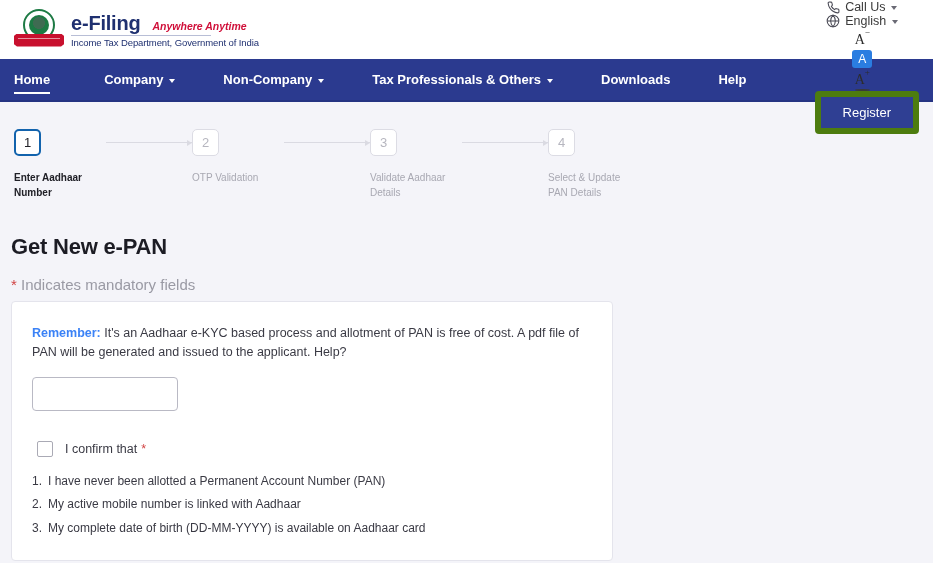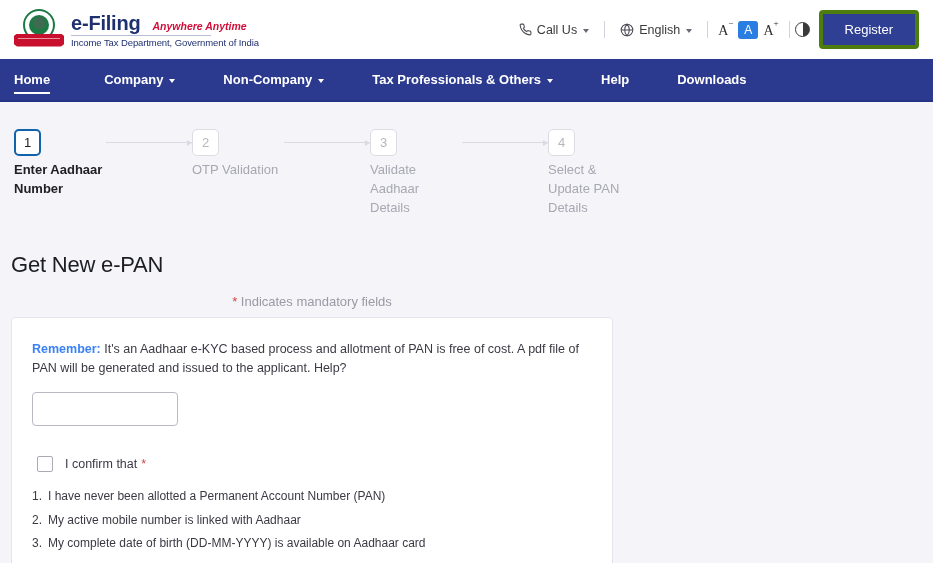--- a/index.html
+++ b/index.html
@@ -56,20 +56,21 @@
     font-size: 10.5px; font-style: italic; font-weight: bold; color: #d0103a;
   }
   .brand-line2 {
     font-size: 9.5px; color: #1f3070; margin-top: 2px; letter-spacing: -0.1px;
   }
   .brand-rule { height: 1px; background: #b8bed6; margin-top: 1px; width: 140px; }
 
   .topnav-right {
     margin-left: auto; display: flex; align-items: center; gap: 0;
     height: 100%;
+    flex-direction: column;
   }
   .tr-item {
     display: flex; align-items: center; gap: 5px;
     font-size: 12.5px; color: #3a3a3a; padding: 0 10px;
     cursor: pointer; white-space: nowrap;
   }
   .vsep { width: 1px; height: 17px; background: #d3d3dc; margin: 0 5px; }
   .chev {
     width: 0; height: 0; border-left: 3.5px solid transparent;
     border-right: 3.5px solid transparent; border-top: 4.5px solid #6a6a75;
@@ -91,21 +92,21 @@
     border: 1.6px solid #3a3a3a;
     background: linear-gradient(90deg, #ffffff 0 50%, #3a3a3a 50% 100%);
     cursor: pointer;
   }
   .btn-login {
     border: 1px solid #2f3f93; color: #2f3f93; background: #fff;
     font-size: 13px; padding: 7px 28px; border-radius: 4px;
     cursor: pointer; margin-left: 8px;
   }
   .btn-register {
-    border: 4px solid #4d7c0f; color: #fff; background: #2f3f93;
+    border: 6px solid #4d7c0f; color: #fff; background: #2f3f93;
     font-size: 13px; padding: 8px 22px; border-radius: 4px;
     cursor: pointer; margin-left: 9px; font-weight: normal;
   }
 
   
   .mainnav {
     height: 43px; background: #2b3a8f;
     border-bottom: 2px solid #253382;
     display: flex; align-items: stretch; padding-left: 14px;
   }
@@ -133,42 +134,42 @@
   .step { display: flex; flex-direction: column; }
   .step-box {
     width: 27px; height: 27px; border-radius: 5px;
     background: #ffffff; display: flex; align-items: center; justify-content: center;
     font-size: 13px; color: #b6b6bf; border: 1px solid #dcdce4;
   }
   .step.active .step-box {
     border: 2px solid #1263ad; color: #222228; font-weight: normal;
   }
   .step-label {
-    font-size: 13px; color: #a8a8b2; margin-top: 5px; width: 92px;
+    font-size: 10px; color: #a8a8b2; margin-top: 15px; width: 92px;
     line-height: 1.45;
   }
   .step.active .step-label { color: #202027; font-weight: bold; }
   .connector {
     flex: 0 0 auto; width: 86px; height: 27px;
     display: flex; align-items: center; position: relative;
   }
   .connector .line { height: 1px; background: #dadae2; width: 100%; }
   .connector .arrow {
     position: absolute; right: 0; top: 50%; transform: translateY(-50%);
     width: 0; height: 0; border-top: 3.5px solid transparent;
     border-bottom: 3.5px solid transparent; border-left: 5px solid #dadae2;
   }
 
   
   .page-title {
-    font-size: 22px; font-weight: normal; color: #1c1c24;
+    font-size: 22px; font-weight: bold; color: #1c1c24;
     padding: 34px 0 0 11px; letter-spacing: -0.2px;
   }
   .mandatory-note {
-    font-size: 13px; color: #9a9aa4; text-align: center;
+    font-size: 15px; color: #9a9aa4; text-align: left;
     width: 602px; margin-left: 11px; padding-top: 16px;
   }
   .mandatory-note .star { color: #d14343; }
 
   .card {
     margin: 8px 0 0 11px; width: 602px;
     background: #ffffff; border: 1px solid #e4e4ec;
     border-radius: 4px; padding: 22px 20px 20px 20px;
     min-height: 260px;
   }
@@ -276,24 +277,24 @@
   </div>
   <div class="nav-item">
     <span>Non-Company</span>
     <span class="chev-w"></span>
   </div>
   <div class="nav-item">
     <span>Tax Professionals &amp; Others</span>
     <span class="chev-w"></span>
   </div>
   <div class="nav-item">
+    <span>Downloads</span>
+  </div>
+  <div class="nav-item">
     <span>Help</span>
-  </div>
-  <div class="nav-item">
-    <span>Downloads</span>
   </div>
 </div>
 
 <div class="stepper">
 
   <div class="step active">
     <div class="step-box">1</div>
     <div class="step-label">Enter Aadhaar Number</div>
   </div>
 

